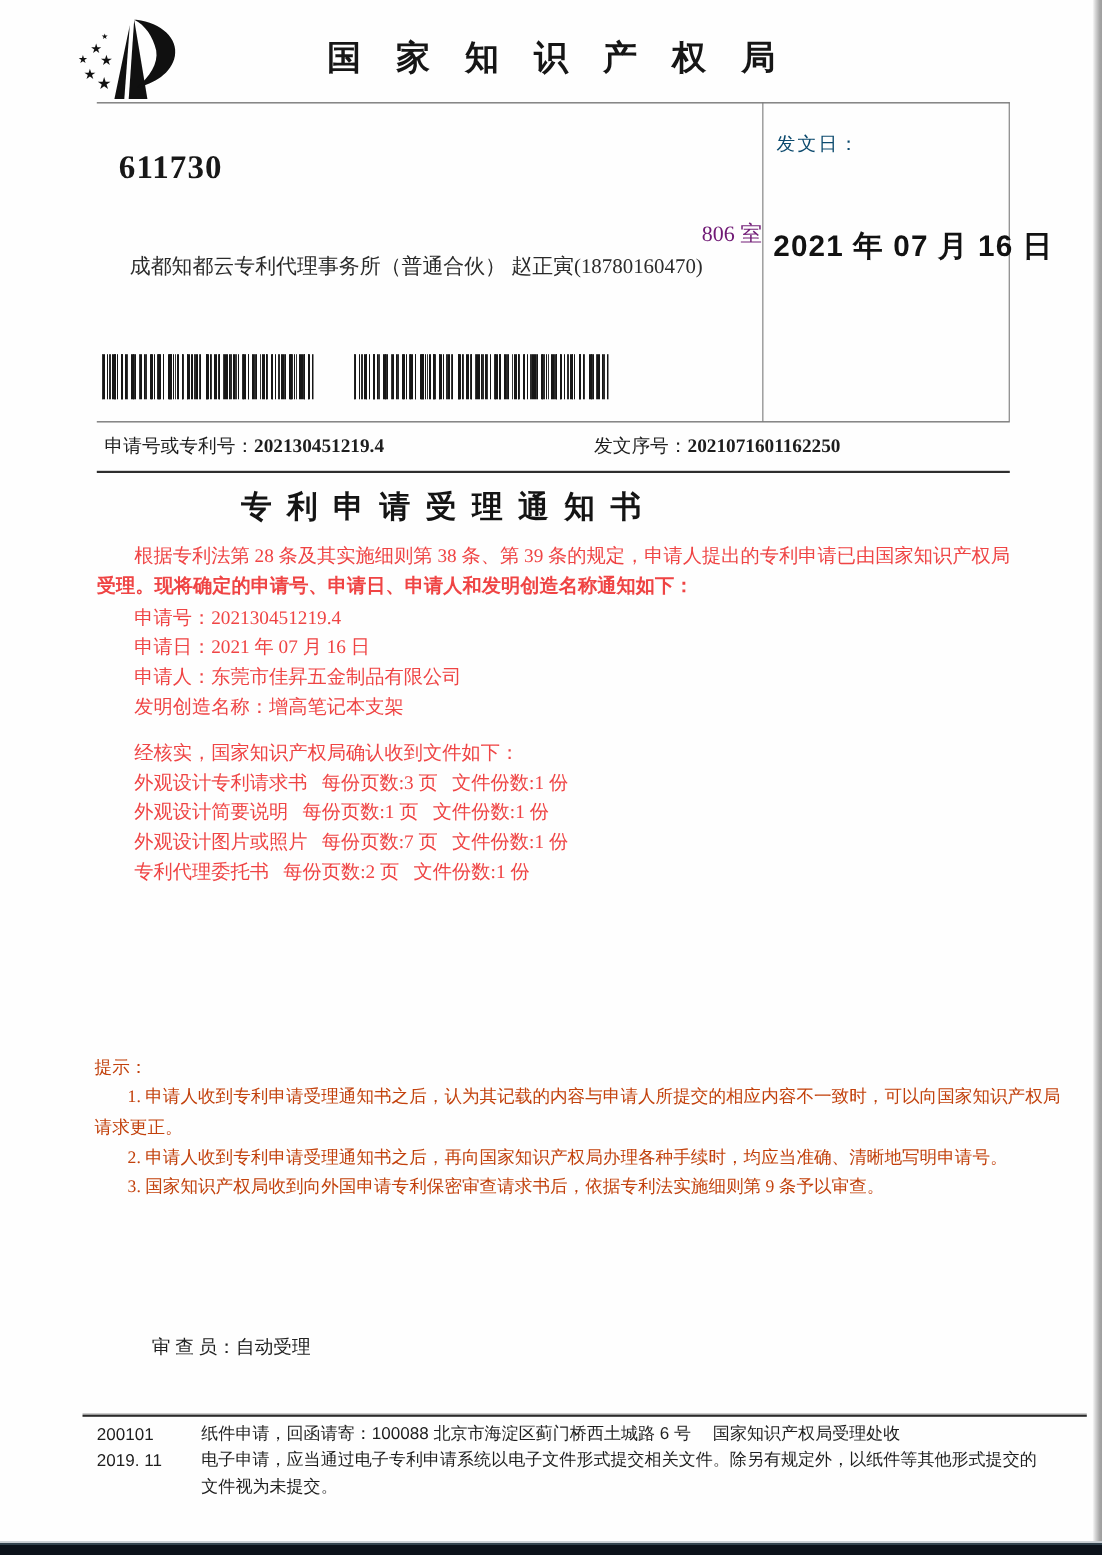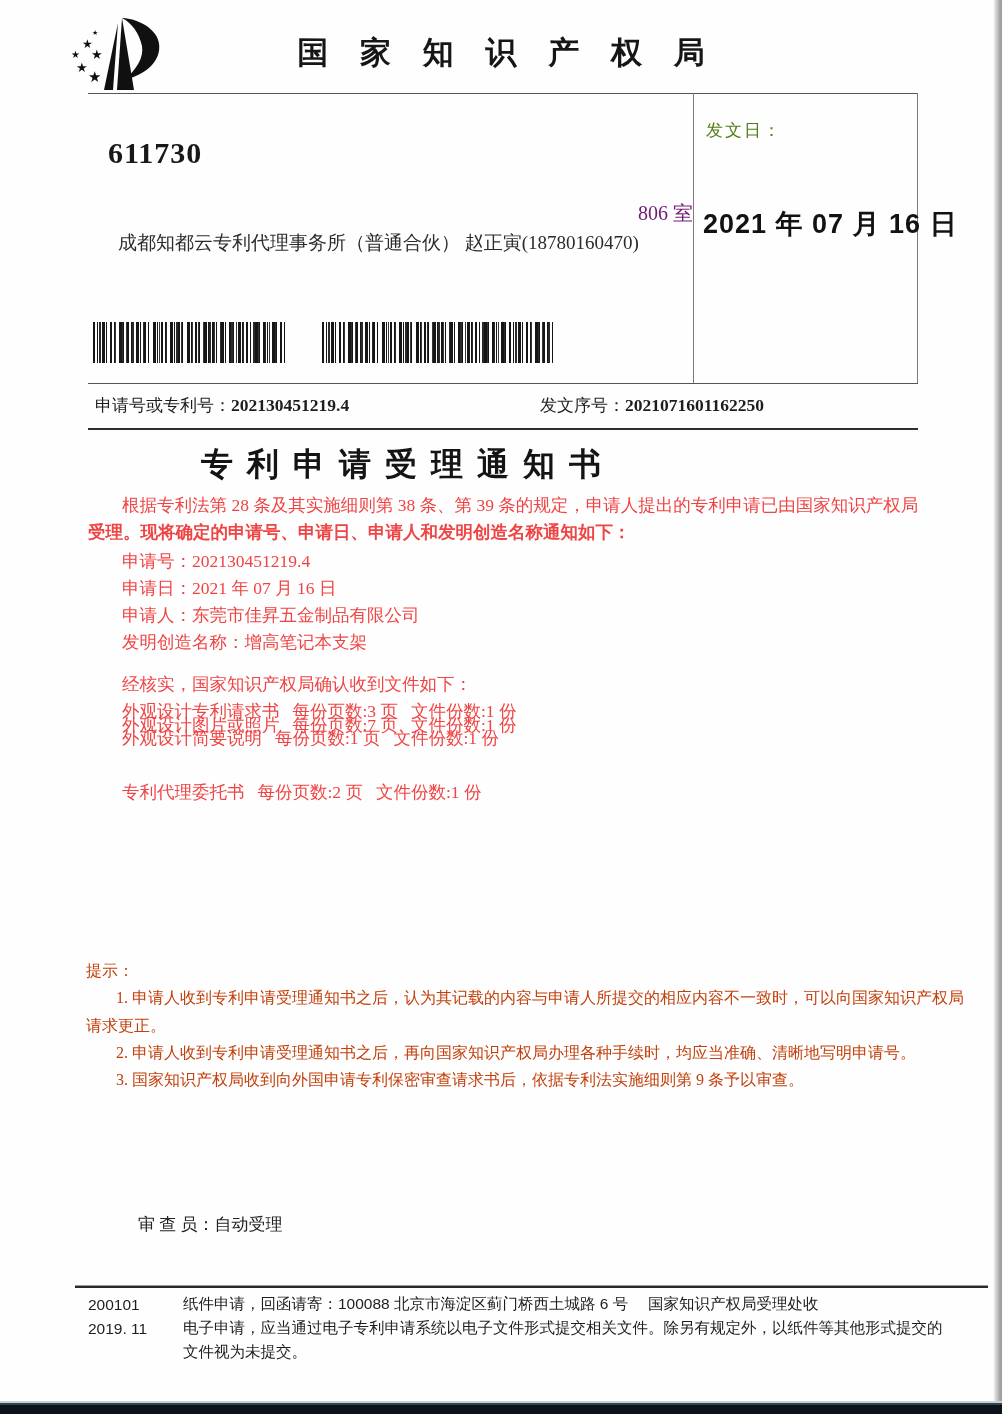--- a/index.html
+++ b/index.html
@@ -15,31 +15,31 @@
   
   .logo{position:absolute;left:58px;top:8px;width:120px;height:92px;}
   .logo svg{position:absolute;left:0;top:0;}
   .star{position:absolute;color:#101010;line-height:1;}
   
   .postal{left:108px;top:134px;font-size:30px;font-weight:bold;letter-spacing:1px;color:#181818;}
   .addr1{left:104px;top:170px;font-size:19px;color:#2b2b2b;}
   .addr2{left:88px;top:201px;width:605px;text-align:right;font-size:20px;color:#701a75;}
   .addr3{left:118px;top:231px;font-size:19px;color:#2b2b2b;}
   
-  .fw-label{left:706px;top:120px;font-size:17px;letter-spacing:2px;color:#4d7c0f;}
+  .fw-label{left:706px;top:120px;font-size:17px;letter-spacing:2px;color:#0c4a6e;}
   .fw-date{left:703px;top:208px;font-size:27px;font-weight:600;letter-spacing:1px;color:#121212;}
   
   .barcode{position:absolute;top:322px;height:41px;background:
     repeating-linear-gradient(90deg,#161616 0 2px,transparent 2px 4px,#161616 4px 5px,transparent 5px 9px,#161616 9px 12px,transparent 12px 13px,#161616 13px 14px,transparent 14px 17px),
     repeating-linear-gradient(90deg,rgba(20,20,20,.85) 0 1px,transparent 1px 6px,rgba(20,20,20,.9) 6px 8px,transparent 8px 11px);}
   
   .refrow{top:395px;font-size:17px;color:#1d1d1d;}
   .refval{font-weight:bold;font-size:17.5px;}
   
-  .notice-title{top:444px;left:0;width:802px;text-align:center;font-size:32px;font-weight:bold;
+  .notice-title{top:444px;left:0;width:802px;text-align:center;font-size:28px;font-weight:bold;
                 letter-spacing:14px;text-indent:14px;color:#141414;}
   .body-line{font-size:17.5px;color:#ef4444;}
   .doc-part+.doc-part{margin-left:13px;}
   
   .tip{font-size:16px;color:#c2410c;}
   
   .sign{top:1214px;font-size:17px;color:#222;}
   
   .foot{font-size:15.5px;color:#1e1e1e;}
   .footrule{top:1285px;left:75px;width:913px;height:3px;position:absolute;
@@ -110,21 +110,21 @@
     <span>发明创造名称：</span><span>增高笔记本支架</span>
   </div>
 
   <div class="abs body-line" style="left:122px;top:674px;">经核实，国家知识产权局确认收到文件如下：</div>
   <div class="abs body-line" style="left:122px;top:701px;">
     <span class="doc-part">外观设计专利请求书</span><span class="doc-part">每份页数:3 页</span><span class="doc-part">文件份数:1 份</span>
   </div>
   <div class="abs body-line" style="left:122px;top:728px;">
     <span class="doc-part">外观设计简要说明</span><span class="doc-part">每份页数:1 页</span><span class="doc-part">文件份数:1 份</span>
   </div>
-  <div class="abs body-line" style="left:122px;top:715px;">
+  <div class="abs body-line" style="left:122px;top:755px;">
     <span class="doc-part">外观设计图片或照片</span><span class="doc-part">每份页数:7 页</span><span class="doc-part">文件份数:1 份</span>
   </div>
   <div class="abs body-line" style="left:122px;top:782px;">
     <span class="doc-part">专利代理委托书</span><span class="doc-part">每份页数:2 页</span><span class="doc-part">文件份数:1 份</span>
   </div>
 
   <div class="abs tip" style="left:86px;top:961px;">提示：</div>
   <div class="abs tip" style="left:116px;top:988px;">1. 申请人收到专利申请受理通知书之后，认为其记载的内容与申请人所提交的相应内容不一致时，可以向国家知识产权局</div>
   <div class="abs tip" style="left:86px;top:1016px;">请求更正。</div>
   <div class="abs tip" style="left:116px;top:1043px;">2. 申请人收到专利申请受理通知书之后，再向国家知识产权局办理各种手续时，均应当准确、清晰地写明申请号。</div>

